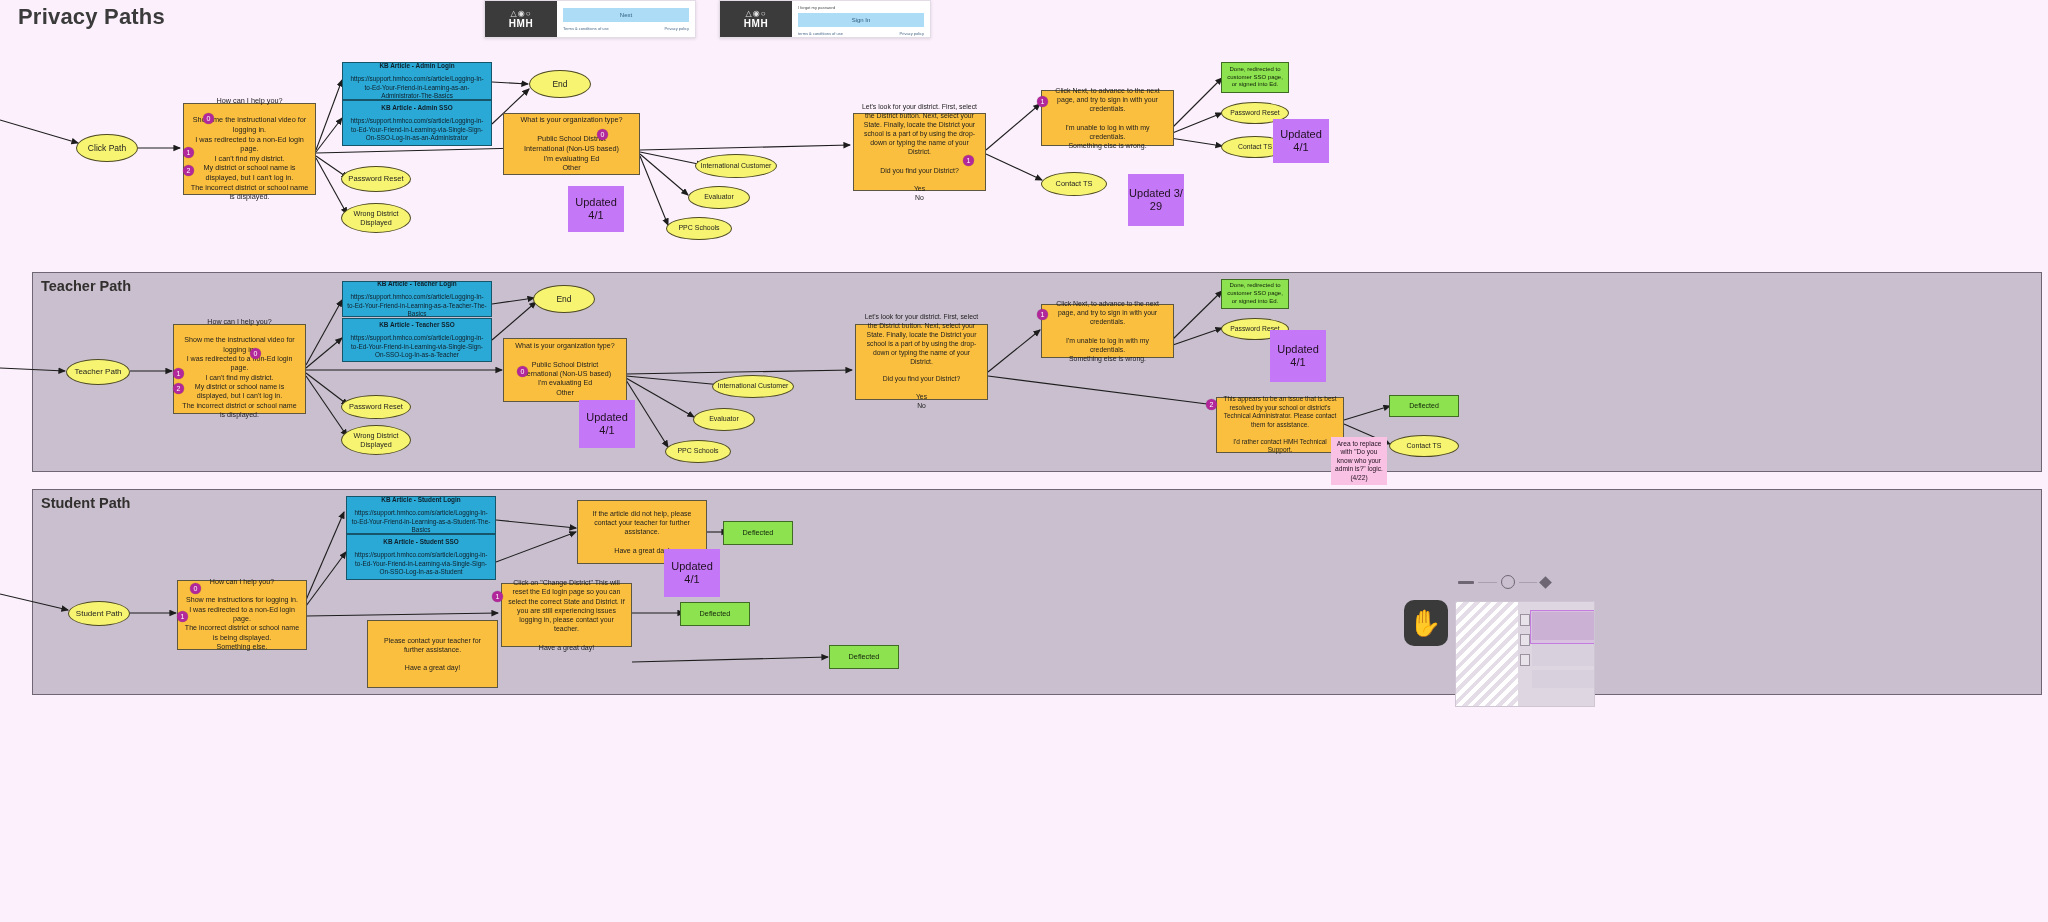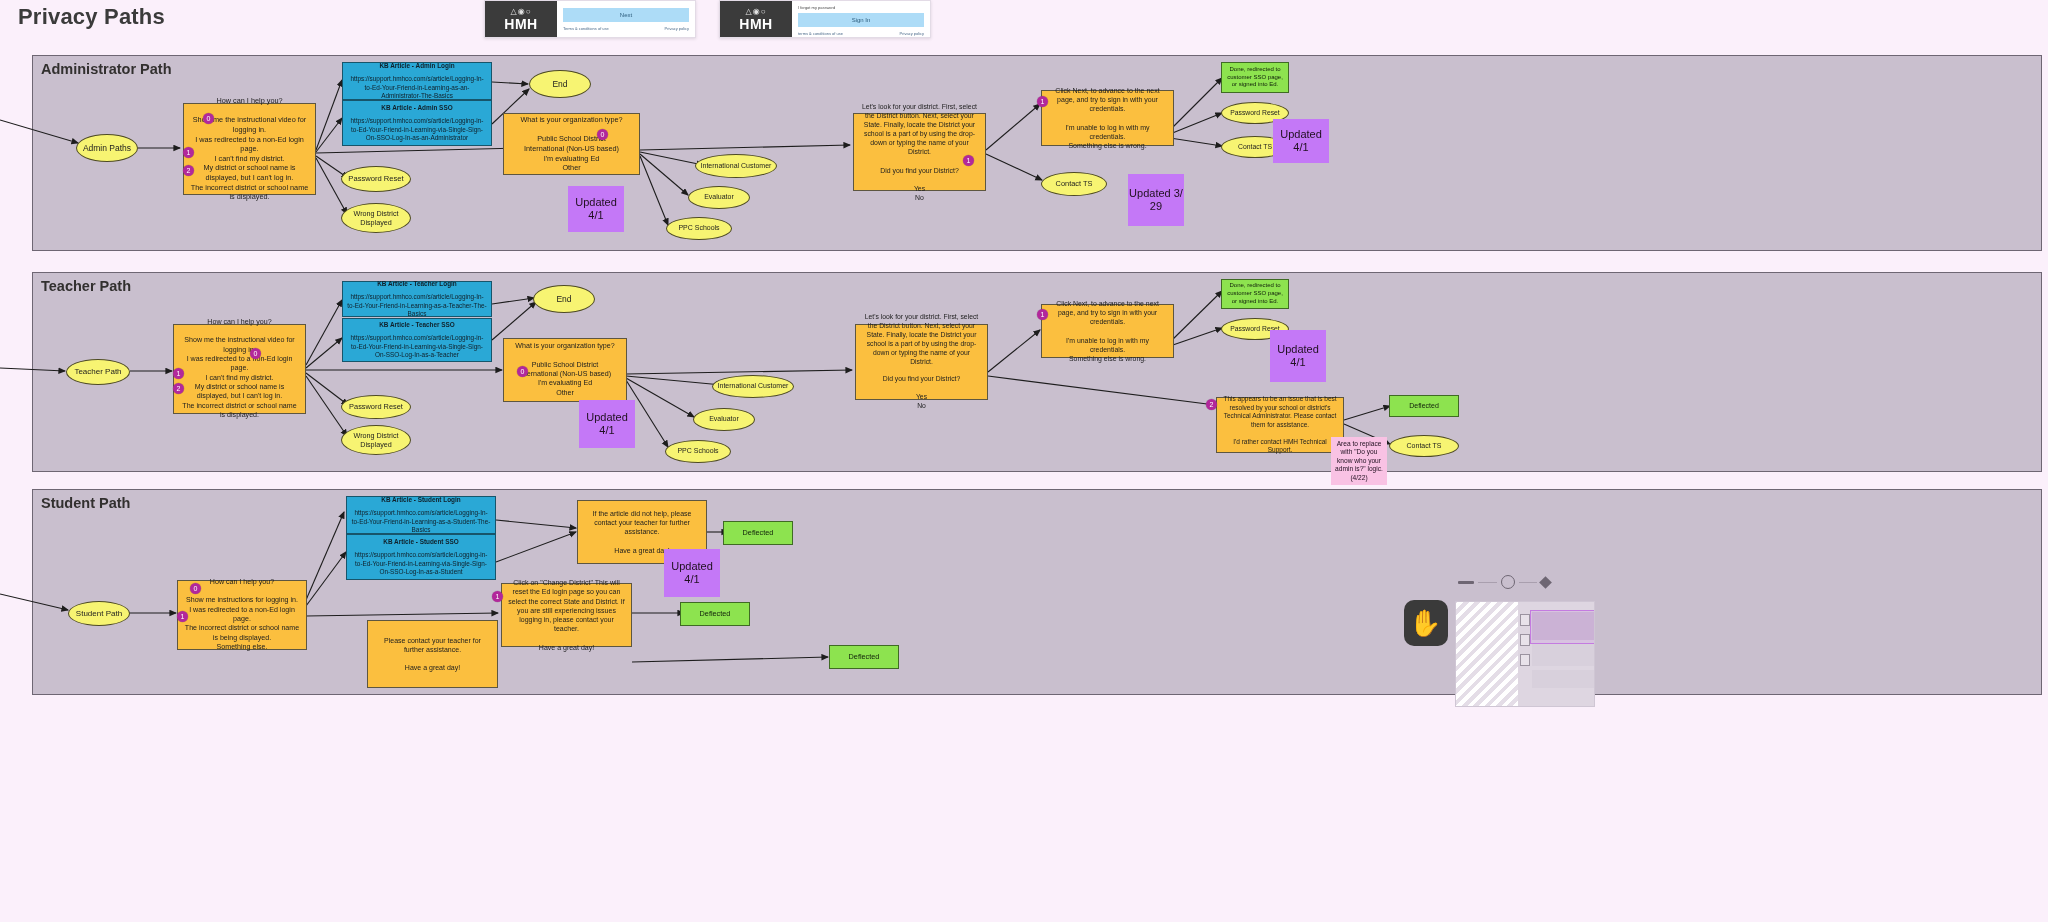--- a/index.html
+++ b/index.html
@@ -83,21 +83,21 @@
   
   .thumb {
     position:absolute; top:0; z-index:4;
     background:#fff; border:1px solid #e3dbe6;
     display:flex; overflow:hidden;
     box-shadow:0 1px 3px rgba(0,0,0,.12);
   }
   .thumb .left { background:#3b3b3b; display:flex; flex-direction:column;
     align-items:center; justify-content:center; color:#fff; }
   .thumb .left .hmh-mark { font-size:8px; letter-spacing:1px; opacity:.85; }
-  .thumb .left .hmh { font-size:14px; font-weight:bold; letter-spacing:.5px; }
+  .thumb .left .hmh { font-size:10px; font-weight:bold; letter-spacing:.5px; }
   .thumb .right { flex:1; padding:4px 6px; position:relative; }
   .thumb .tiny { font-size:4px; color:#4a4a4a; }
   .thumb .btn {
     background:#addcf7; color:#2d5d7d; text-align:center;
     font-size:6px; padding:4px 0; margin:3px 0 4px;
   }
   .thumb .footrow { display:flex; justify-content:space-between; font-size:4px; color:#4a6a8a; }
 
   
   .hand-btn {
@@ -152,23 +152,20 @@
     <div class="right">
       <div class="tiny">I forgot my password</div>
       <div class="btn">Sign In</div>
       <div class="footrow">
         <span>terms &amp; conditions of use</span>
         <span>Privacy policy</span>
       </div>
     </div>
   </div>
 
-  <div class="lane" style="left:32px; top:55px; width:2010px; height:196px;">
-    <div class="lane-title">Administrator Path</div>
-  </div>
   <div class="lane" style="left:32px; top:272px; width:2010px; height:200px;">
     <div class="lane-title">Teacher Path</div>
   </div>
   <div class="lane" style="left:32px; top:489px; width:2010px; height:206px;">
     <div class="lane-title">Student Path</div>
   </div>
 
   <svg id="edges" viewBox="0 0 2048 922">
     <defs>
       <marker id="ah" markerWidth="7" markerHeight="7" refX="6" refY="3" orient="auto">
@@ -222,21 +219,21 @@
       <path d="M306,606 L346,552"></path>
       <path d="M306,616 L498,613"></path>
       <path d="M496,520 L576,528"></path>
       <path d="M496,562 L576,532"></path>
       <path d="M706,532 L728,532"></path>
       <path d="M632,613 L684,613"></path>
       <path d="M632,662 L828,657"></path>
     </g>
   </svg>
 
-  <div class="node ellipse" style="left:76px; top:134px; width:62px; height:28px; font-size:8.5px;">Admin Paths</div>
+  <div class="node ellipse" style="left:76px; top:134px; width:62px; height:28px; font-size:8.5px;">Click Path</div>
 
   <div class="node box" style="left:183px; top:103px; width:133px; height:92px; font-size:7.3px;">How can I help you?
 
 Show me the instructional video for logging in.
 I was redirected to a non-Ed login page.
 I can't find my district.
 My district or school name is displayed, but I can't log in.
 The incorrect district or school name is displayed.</div>
   <div class="dot" style="left:203px; top:113px;">0</div>
   <div class="dot" style="left:183px; top:147px;">1</div>

